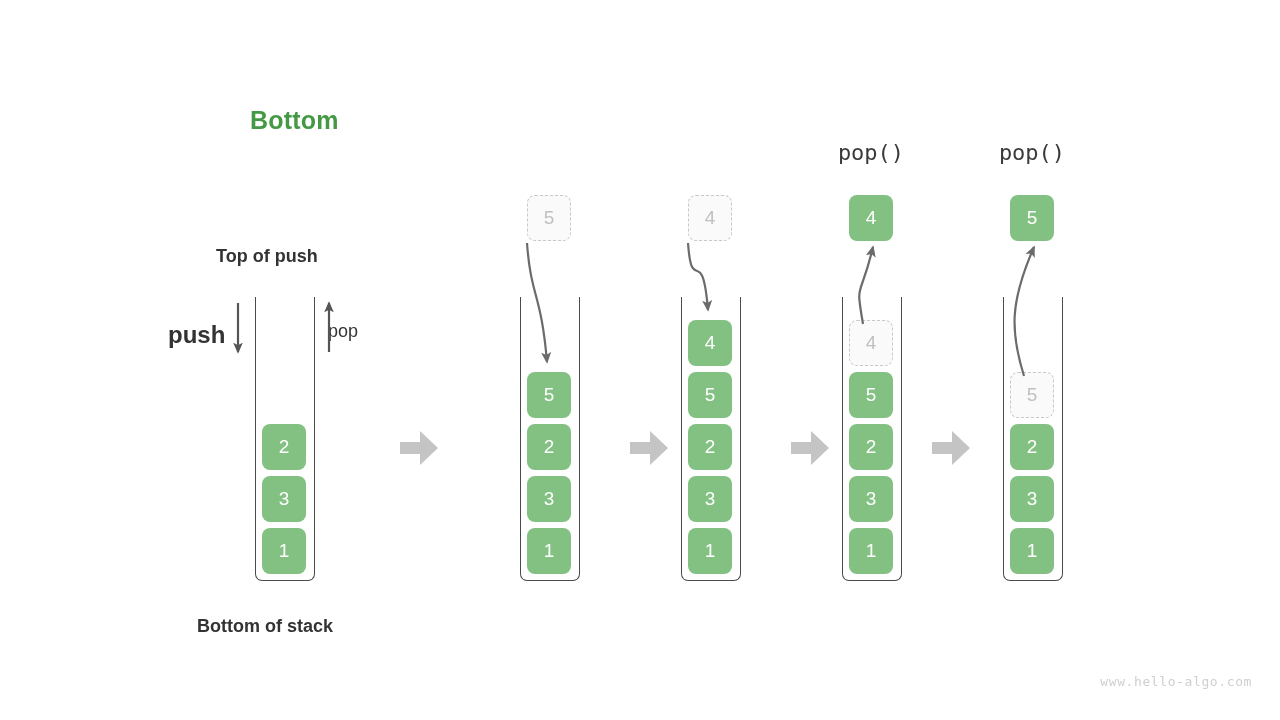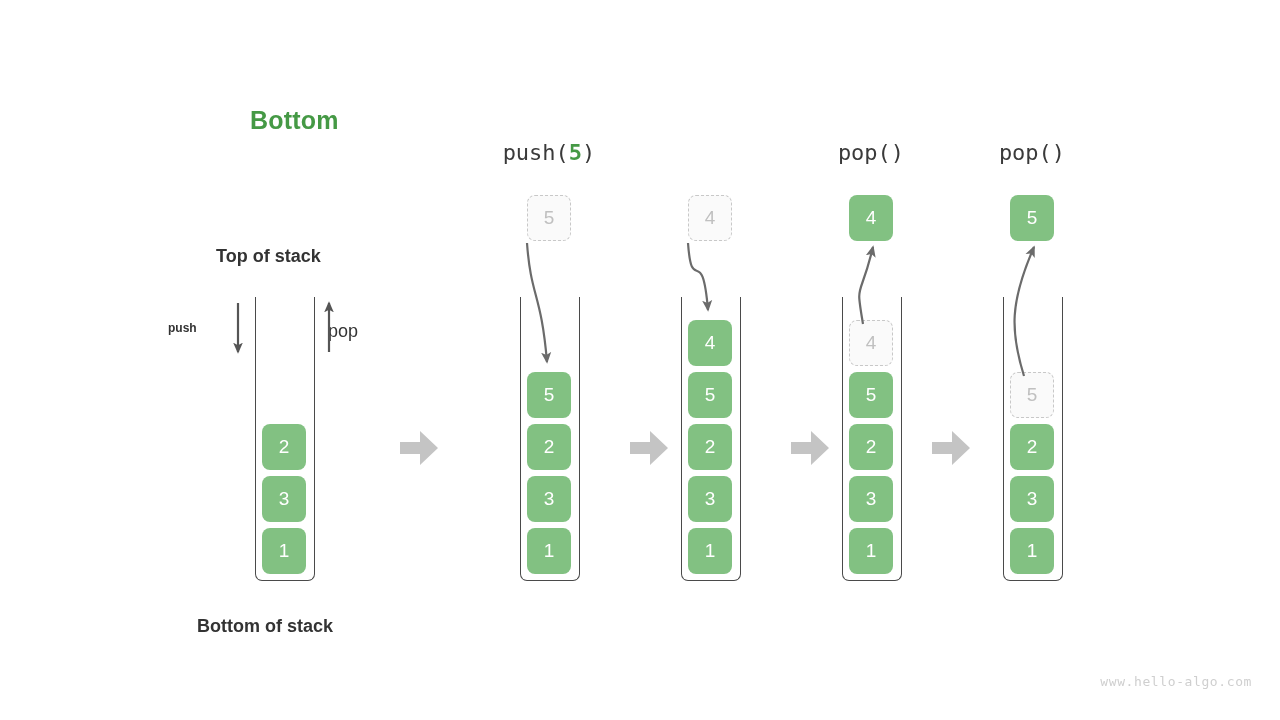--- a/index.html
+++ b/index.html
@@ -43,21 +43,21 @@
     top: 616px;
     font-size: 18px;
     font-weight: bold;
     color: #333333;
     white-space: nowrap;
   }
   #push-label {
     position: absolute;
     left: 168px;
     top: 321px;
-    font-size: 12px;
+    font-size: 24px;
     font-weight: bold;
     color: #333333;
   }
   #pop-label {
     position: absolute;
     left: 328px;
     top: 321px;
     font-size: 18px;
     font-weight: normal;
     color: #333333;
@@ -142,35 +142,34 @@
     font-size: 13px;
     color: #cfcfcf;
     letter-spacing: 0.6px;
   }
 </style>
 </head>
 <body>
 
 <div id="stack-title">Bottom</div>
 
-<div id="top-of-stack-label">Top of stack</div>
+<div id="top-of-stack-label">Top of push</div>
 <div id="bottom-of-stack-label">Bottom of stack</div>
 <div id="push-label">push</div>
 <div id="pop-label">pop</div>
 
 <div id="initial-stack-col" class="stack-col" style="left:200px">
     <div class="container-shape" style="left: 55px; top: 297px; width: 58px; height: 283px;"></div>
     <div class="cell" style="left: 62px; top: 424px;">2</div>
     <div class="cell" style="left: 62px; top: 476px;">3</div>
     <div class="cell" style="left: 62px; top: 528px;">1</div>
   </div>
 
 <div id="columns-root">
     <div class="stack-col" style="left: 469px;">
-      <div class="col-header"><span>push(</span><span class="arg">5</span><span>)</span></div>
       <div class="container-shape" style="left: 51px; top: 297px; width: 58px; height: 283px;"></div>
       <div class="cell" style="left: 58px; top: 372px;">5</div>
       <div class="cell" style="left: 58px; top: 424px;">2</div>
       <div class="cell" style="left: 58px; top: 476px;">3</div>
       <div class="cell" style="left: 58px; top: 528px;">1</div>
       <div class="cell ghost" style="left: 58px; top: 195px;">5</div>
     </div>
     <div class="stack-col" style="left: 630px;">
       <div class="container-shape" style="left: 51px; top: 297px; width: 58px; height: 283px;"></div>
       <div class="cell" style="left: 58px; top: 320px;">4</div>

